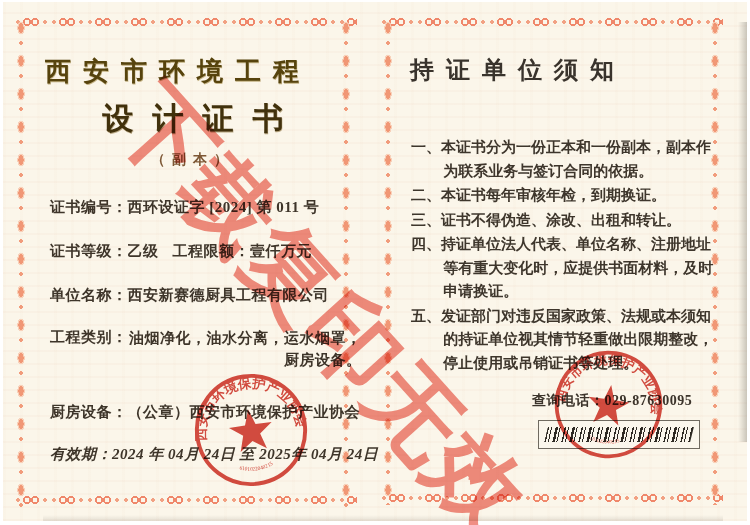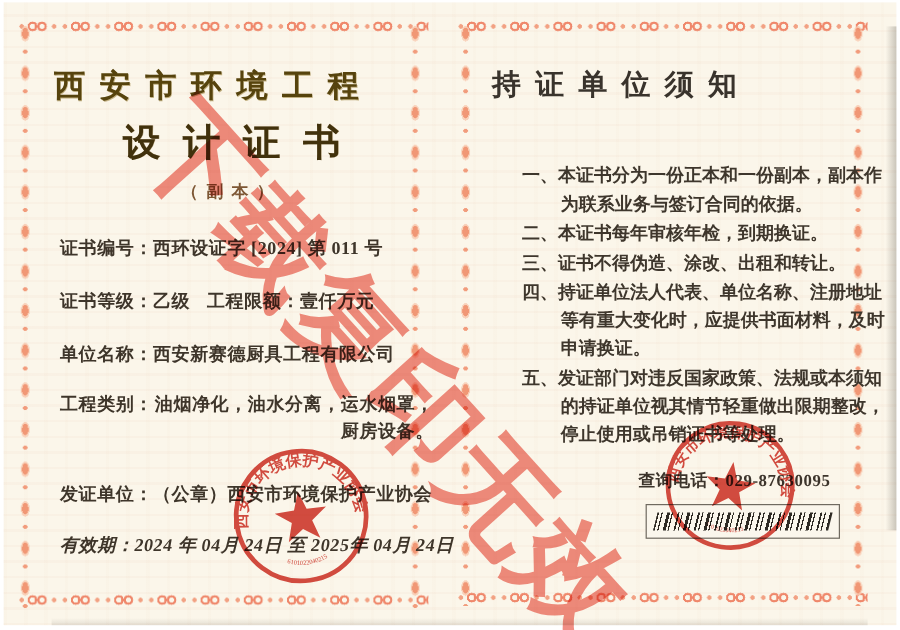--- a/index.html
+++ b/index.html
@@ -67,21 +67,21 @@
   .field .val{white-space:normal;text-align:right;}
   .field .val.wrap{width:234px;line-height:1.45;}
   .gap{display:inline-block;width:14px;}
 
   
   .rp-title{
     position:absolute;left:395px;top:52px;width:320px;text-align:left;
     font-size:24px;font-weight:bold;letter-spacing:12px;text-indent:12px;color:#39332c;
   }
   .notices{
-    position:absolute;left:432px;top:134px;width:314px;
+    position:absolute;left:408px;top:134px;width:314px;
     font-size:15px;font-weight:600;color:#3e362c;line-height:1.57;
   }
   .notice{padding-left:2.15em;text-indent:-2.15em;margin:0 0 1px 0;}
   .rp-phone{
     position:absolute;left:529px;top:390px;font-size:14px;font-weight:600;
     color:#3c342b;letter-spacing:0.5px;
   }
   .rp-barcode{
     position:absolute;left:535px;top:418px;width:160px;height:27px;
     border:1px solid #6f6a60;background:#faf6ec;display:flex;align-items:center;justify-content:center;
@@ -146,21 +146,21 @@
         <span class="lbl">单位名称：</span>
         <span class="val">西安新赛德厨具工程有限公司</span>
       </div>
 
       <div class="field" style="top:326px;">
         <span class="lbl">工程类别：</span>
         <span class="val wrap">油烟净化，油水分离，运水烟罩，厨房设备。</span>
       </div>
 
       <div class="field" style="top:401px;">
-        <span class="lbl">发证单位：</span>
+        <span class="lbl">厨房设备：</span>
         <span class="val">（公章）西安市环境保护产业协会</span>
       </div>
 
       <div class="field" style="top:443px;font-style:italic;">
         <span class="lbl">有效期：</span>
         <span class="val">2024 年 04月 24日 至 2025年 04月 24日</span>
       </div>
     </div>
 
     <div>

